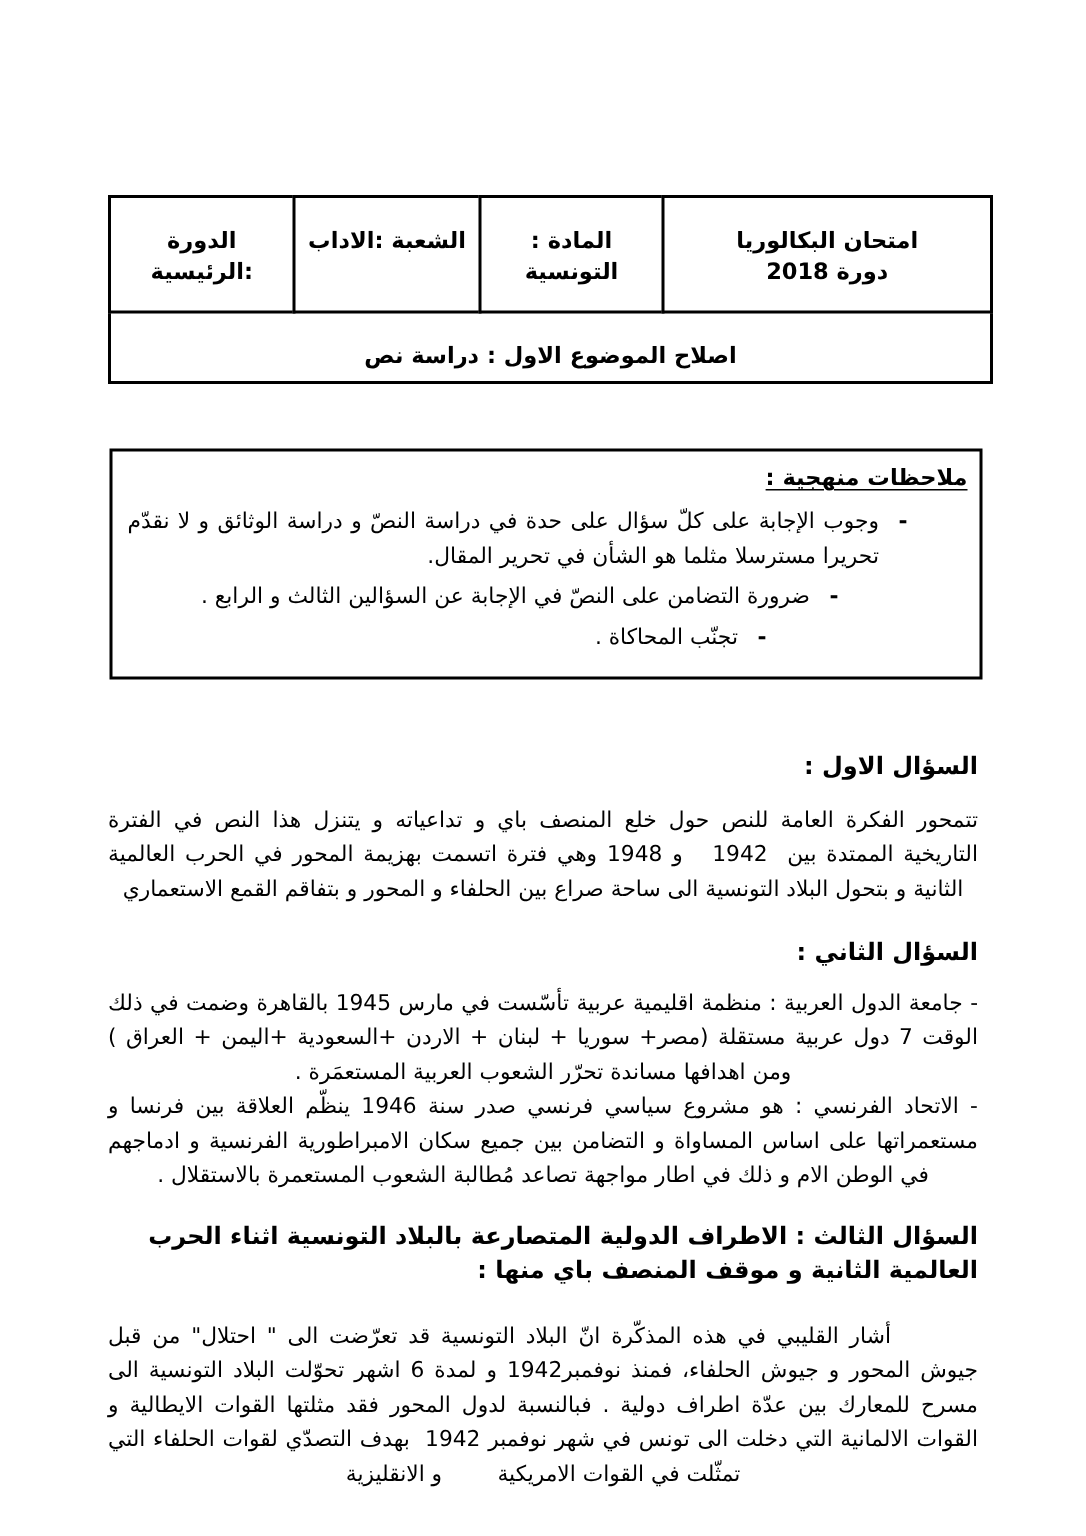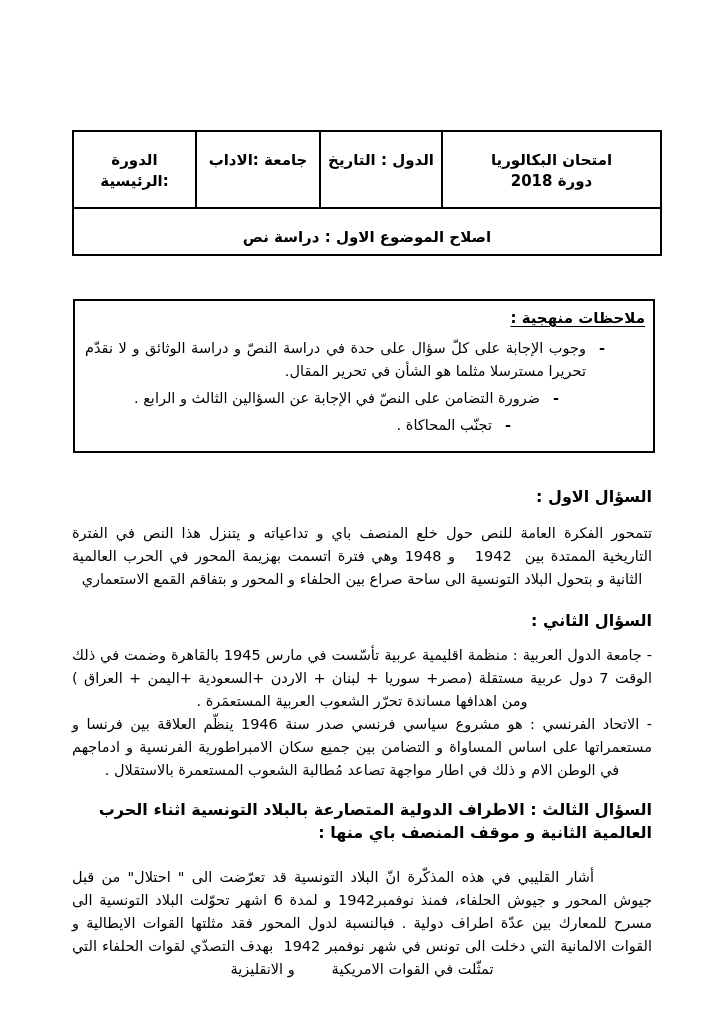--- a/index.html
+++ b/index.html
@@ -73,21 +73,21 @@
   .ni-1{margin-top:8px;margin-right:40px;}
   .ni-2{margin-top:5px;margin-right:86px;}
   .ni-3{margin-top:4px;margin-right:134px;}
   
   .sec-heading{
     font-weight:bold;
     font-size:16px;
     line-height:23px;
     margin:0;
   }
-  .h-1{margin-top:32px;}
+  .h-1{margin-top:46px;}
   .h-2{margin-top:18px;}
   .h-3{margin-top:16px;}
   .para{
     font-size:14.5px;
     line-height:23px;
     text-align:justify;
     text-align-last:center;
     margin:0;
   }
   .p-1{margin-top:14px;}
@@ -101,22 +101,22 @@
 <div class="page">
   <div class="content">
 
     <table class="hdr">
       <tbody>
           <tr>
         <td class="c-exam">
           <div>امتحان البكالوريا</div>
           <div>دورة 2018</div>
         </td>
-        <td class="c-sub">الدول : التاريخ</td>
-        <td class="c-branch">جامعة :الاداب</td>
+        <td class="c-sub">المادة : التونسية</td>
+        <td class="c-branch">الشعبة :الاداب</td>
         <td class="c-sess">الدورة :الرئيسية</td>
       </tr>
       <tr>
         <td class="c-title" colspan="4">اصلاح الموضوع الاول : دراسة نص</td>
       </tr>
     </tbody>
       </table>
 
     <div class="notes">
       <div class="notes-title">ملاحظات منهجية :</div>

